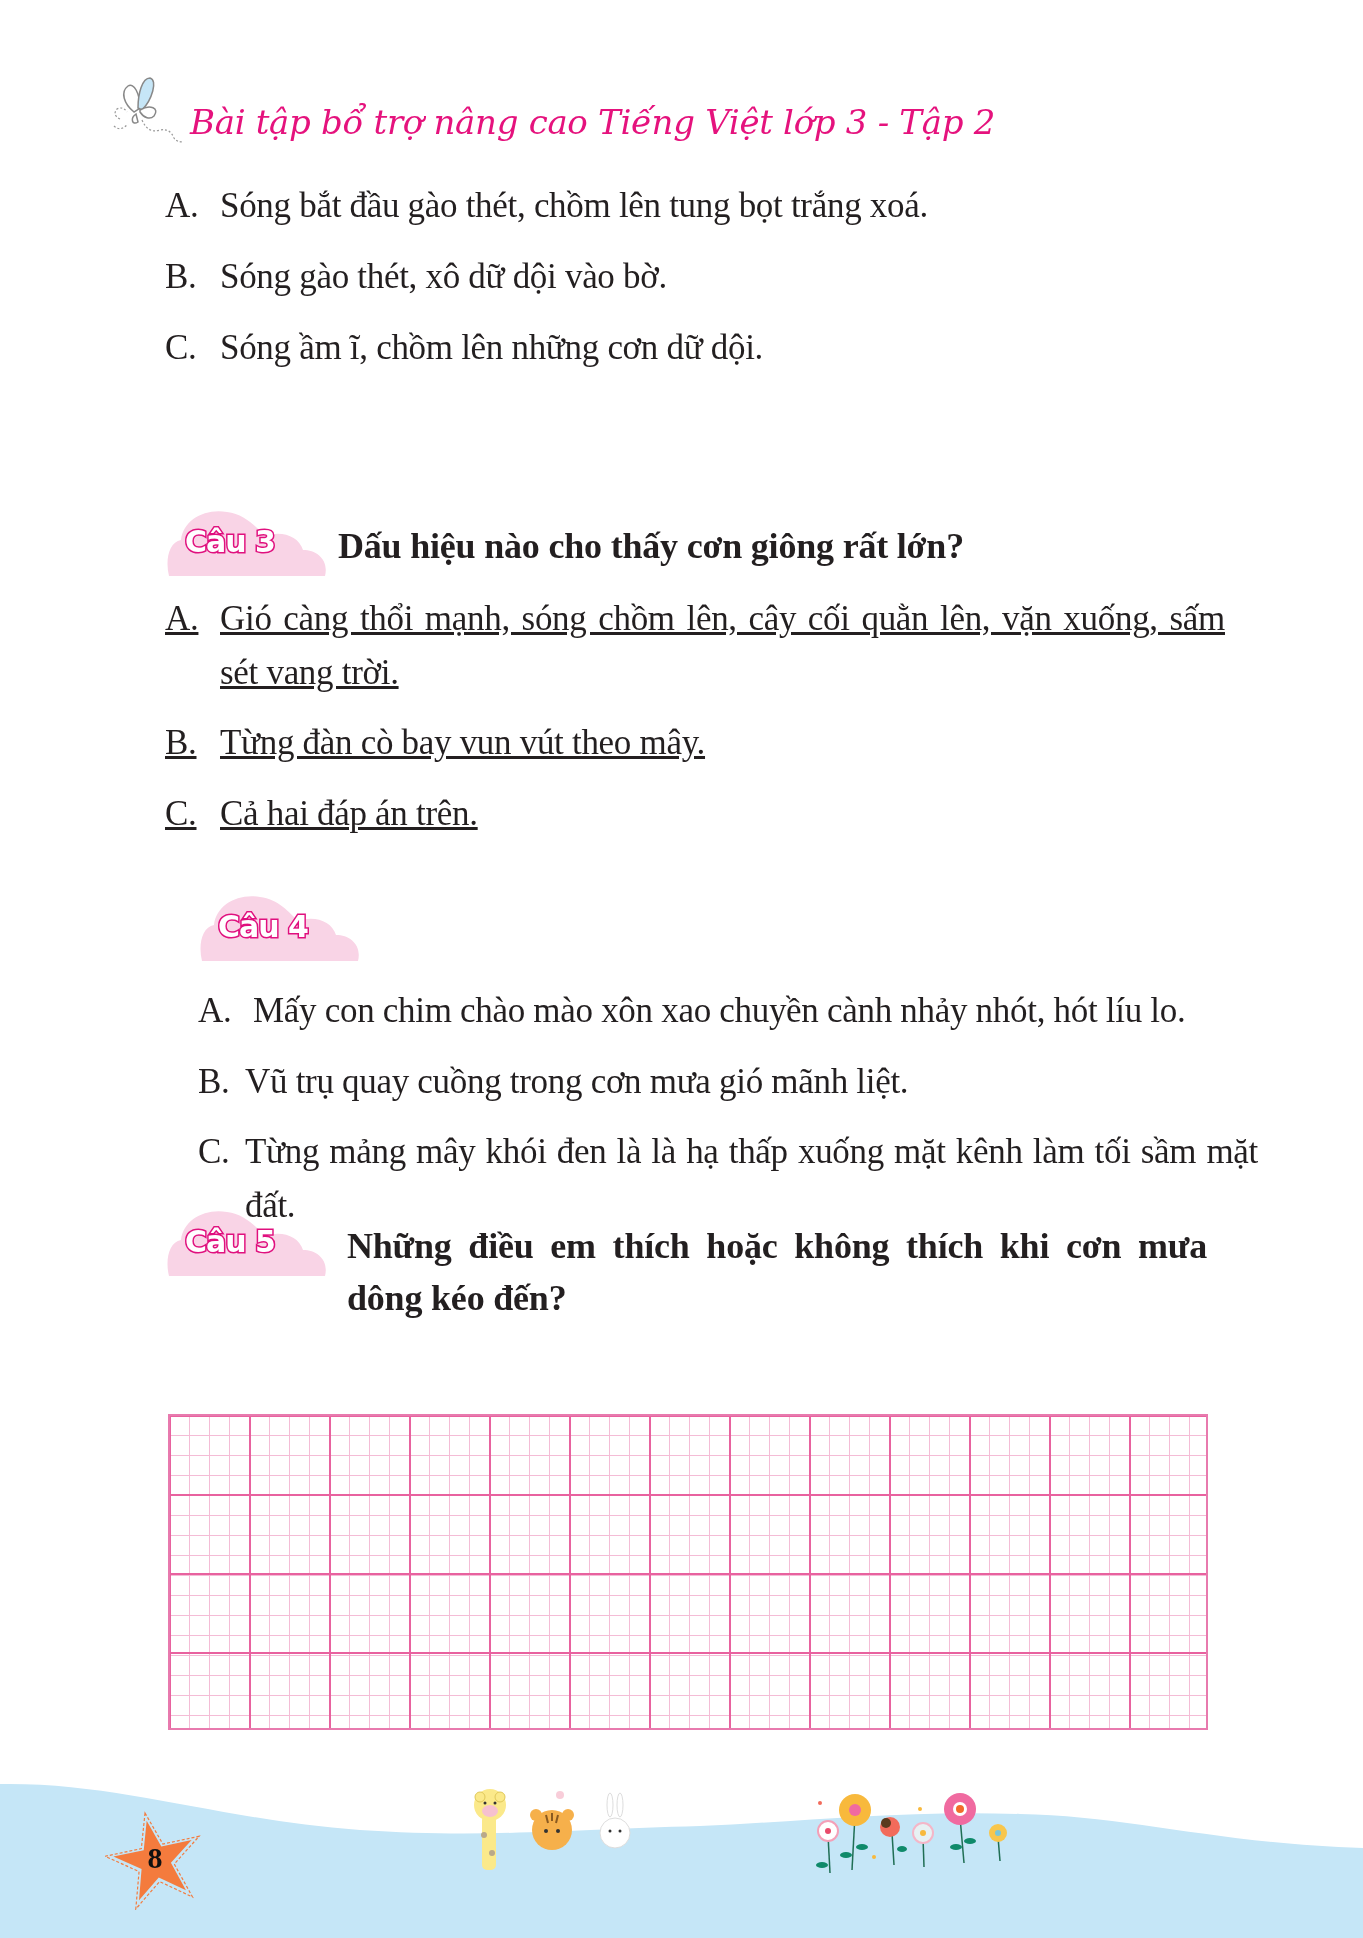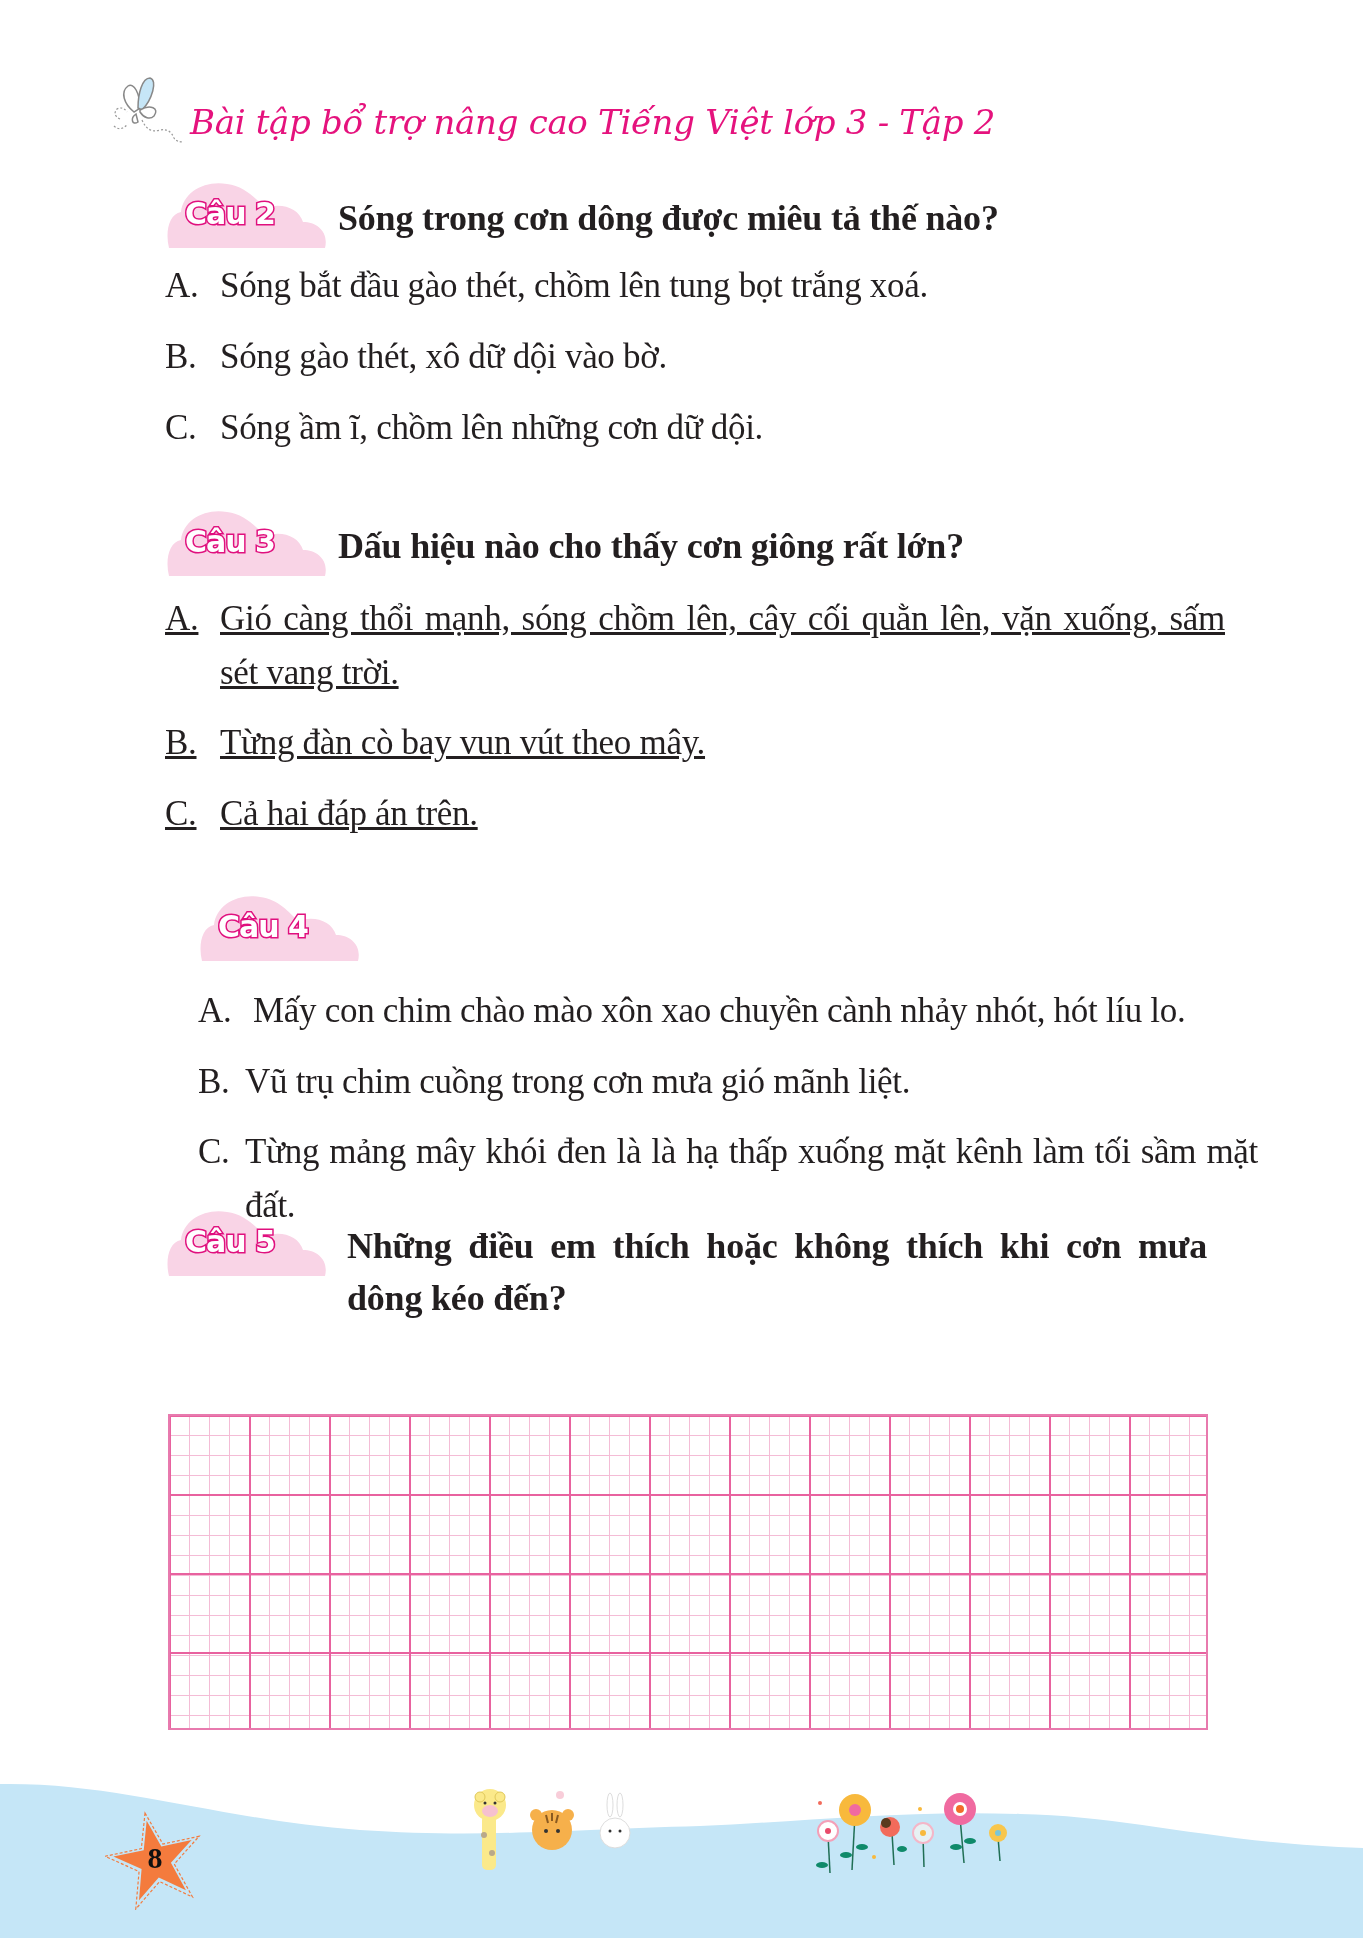--- a/index.html
+++ b/index.html
@@ -78,27 +78,20 @@
     <path d="M24 38 C 14 30, 10 18, 18 12 C 24 8, 30 20, 30 34 Z" fill="#fff" stroke="#888" stroke-width="1.5"></path>
     <path d="M28 34 C 28 20, 32 4, 40 4 C 48 6, 42 26, 32 36 Z" fill="#c6e6f7" stroke="#888" stroke-width="1.5"></path>
     <path d="M30 36 C 40 30, 50 34, 44 42 C 40 46, 34 44, 30 38 Z" fill="#fff" stroke="#888" stroke-width="1.5"></path>
     <path d="M26 40 C 20 44, 22 52, 28 48 Z" fill="#fff" stroke="#888" stroke-width="1.5"></path>
     <path d="M32 46 q6 14 18 10 q10 -2 14 8 q2 4 10 4" fill="none" stroke="#999" stroke-width="1.2" stroke-dasharray="2 2"></path>
   </svg>
   <div class="header-title">Bài tập bổ trợ nâng cao Tiếng Việt lớp 3 - Tập 2</div>
 </div>
 
 <div class="question" style="top:180px;">
-  <div class="q-head">
-    <svg class="cloud" viewBox="0 0 170 80">
-      <path d="M4 74 C 0 58, 4 40, 16 38 C 18 18, 40 6, 62 10 C 80 12, 92 26, 100 34 C 116 28, 134 34, 138 48 C 152 48, 164 58, 160 74 Z" fill="#f9d4e6"></path>
-    </svg>
-    <div class="badge">Câu 2</div>
-    <div class="q-text">Sóng trong cơn dông được miêu tả thế nào?</div>
-  </div>
   <div class="answers" style="margin-top:-2px;">
     <div class="answer">
       <span class="letter">A.</span>
       <span class="text">Sóng bắt đầu gào thét, chồm lên tung bọt trắng xoá.</span>
     </div>
     <div class="answer">
       <span class="letter">B.</span>
       <span class="text">Sóng gào thét, xô dữ dội vào bờ.</span>
     </div>
     <div class="answer">
@@ -139,21 +132,21 @@
     </svg>
     <div class="badge">Câu 4</div>
   </div>
   <div class="answers" style="margin-top:10px;">
     <div class="answer">
       <span class="letter">A.</span>
       <span class="text">Mấy con chim chào mào xôn xao chuyền cành nhảy nhót, hót líu lo.</span>
     </div>
     <div class="answer tight">
       <span class="letter">B.</span>
-      <span class="text">Vũ trụ chim cuồng trong cơn mưa gió mãnh liệt.</span>
+      <span class="text">Vũ trụ quay cuồng trong cơn mưa gió mãnh liệt.</span>
     </div>
     <div class="answer tight wrap" style="line-height:54px;">
       <span class="letter">C.</span>
       <span class="text" style="text-indent:0;">Từng mảng mây khói đen là là hạ thấp xuống mặt kênh làm tối sầm mặt đất.</span>
     </div>
   </div>
 </div>
 
 <div class="question" style="top:1208px;">
   <div class="q-head">

